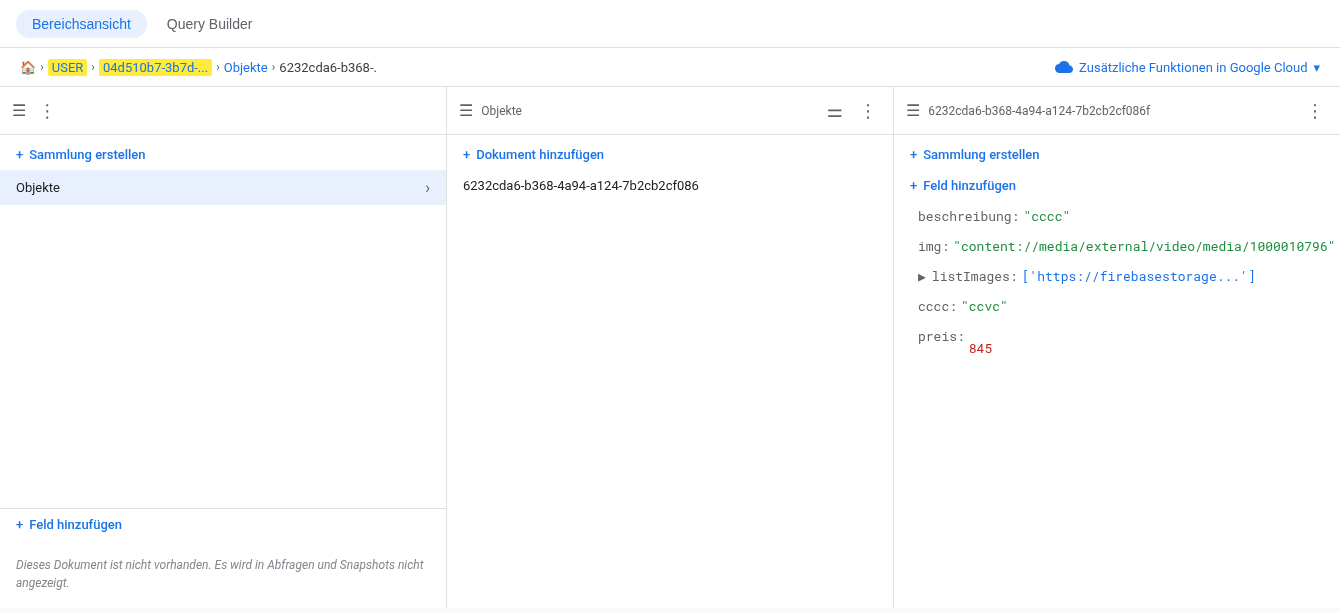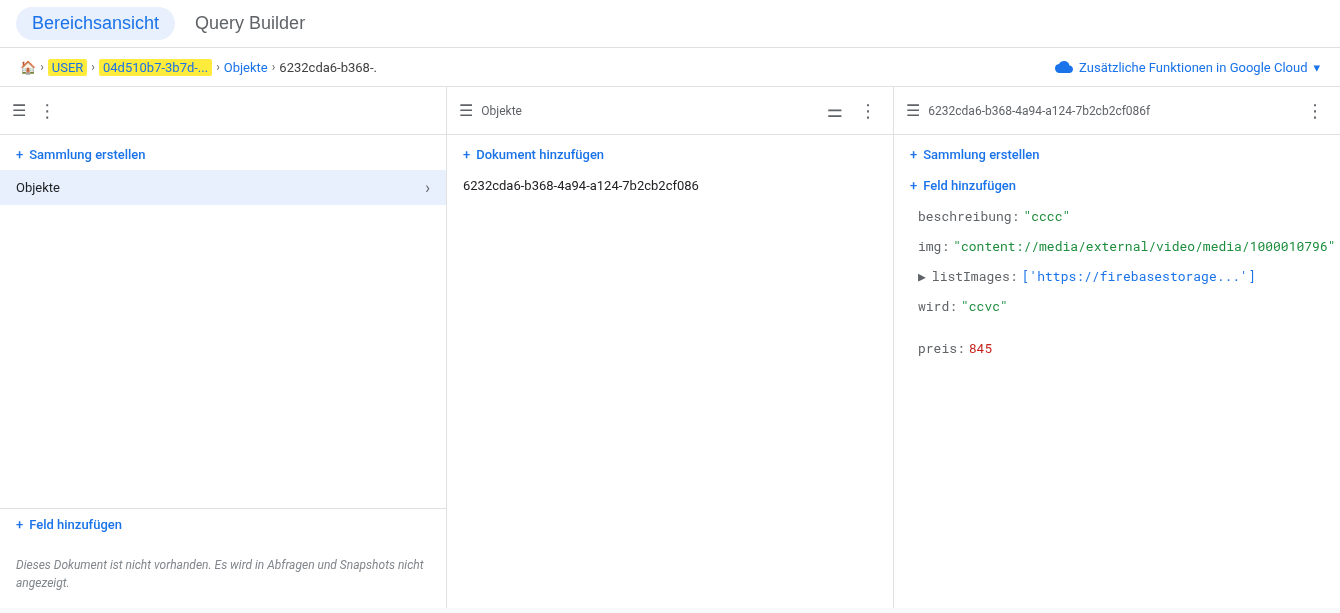--- a/index.html
+++ b/index.html
@@ -16,21 +16,21 @@
       align-items: center;
       background: #fff;
       border-bottom: 1px solid #e0e0e0;
       padding: 0 16px;
       height: 48px;
       gap: 4px;
     }
     .tab {
       padding: 6px 16px;
       border-radius: 20px;
-      font-size: 18px;
+      font-size: 14px;
       cursor: pointer;
       color: #5f6368;
       border: none;
       background: transparent;
     }
     .tab.active {
       background: #e8f0fe;
       color: #1a73e8;
       font-weight: 500;
     }
@@ -176,21 +176,21 @@
     .document-item {
       padding: 8px 16px;
       cursor: pointer;
       font-size: 13px;
       color: #202124;
     }
 
     
     .field-row {
       display: flex;
-      align-items: flex-end;
+      align-items: flex-start;
       padding: 6px 24px;
       font-size: 13px;
       font-family: 'Roboto Mono', monospace;
     }
     .field-key {
       color: #5f6368;
       margin-right: 4px;
     }
     .field-value-string {
       color: #1e8e3e;
@@ -319,21 +319,21 @@
       <div class="field-row">
         <span class="field-key">img:</span>
         <span class="field-value-string">"content://media/external/video/media/1000010796"</span>
       </div>
       <div class="field-row">
         <span class="field-expand">▶</span>
         <span class="field-key">listImages:</span>
         <span class="field-value-link">['https://firebasestorage...']</span>
       </div>
       <div class="field-row">
-        <span class="field-key">wird:</span>
+        <span class="field-key">cccc:</span>
         <span class="field-value-string">"ccvc"</span>
       </div>
       <div class="field-row">
         <span class="field-key">preis:</span>
         <span class="field-value-number">845</span>
       </div>
     </div>
   </div>
 
 </div>

